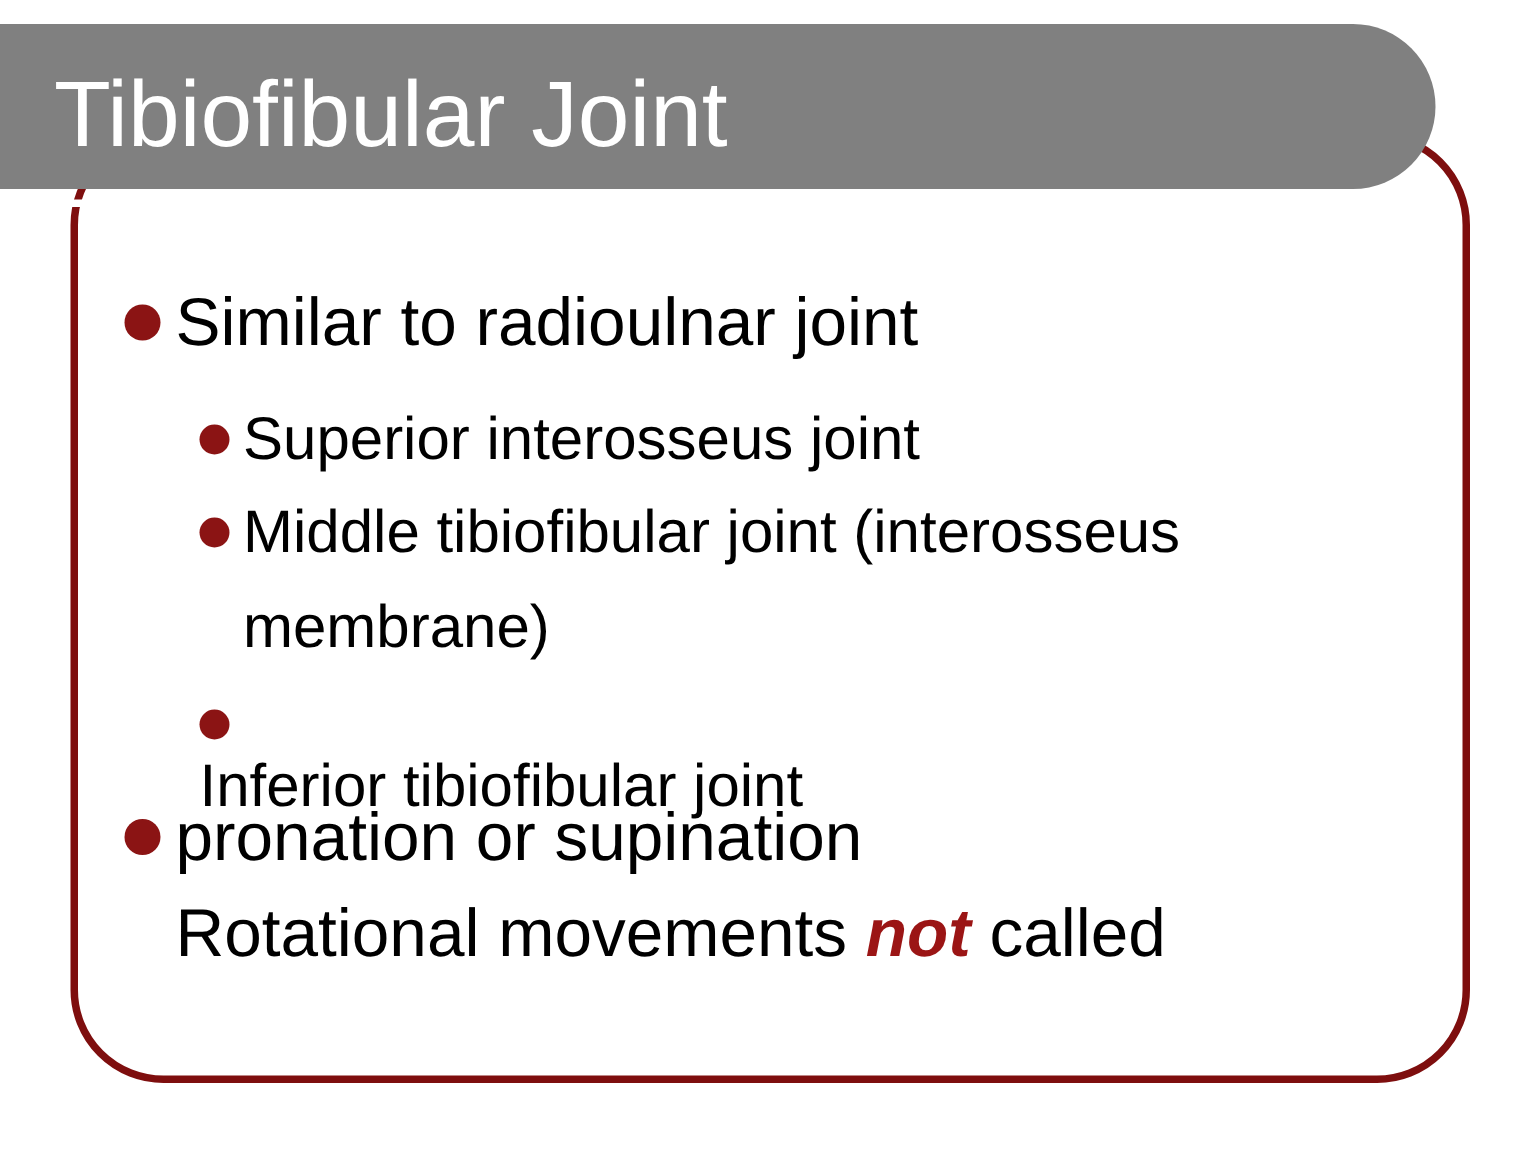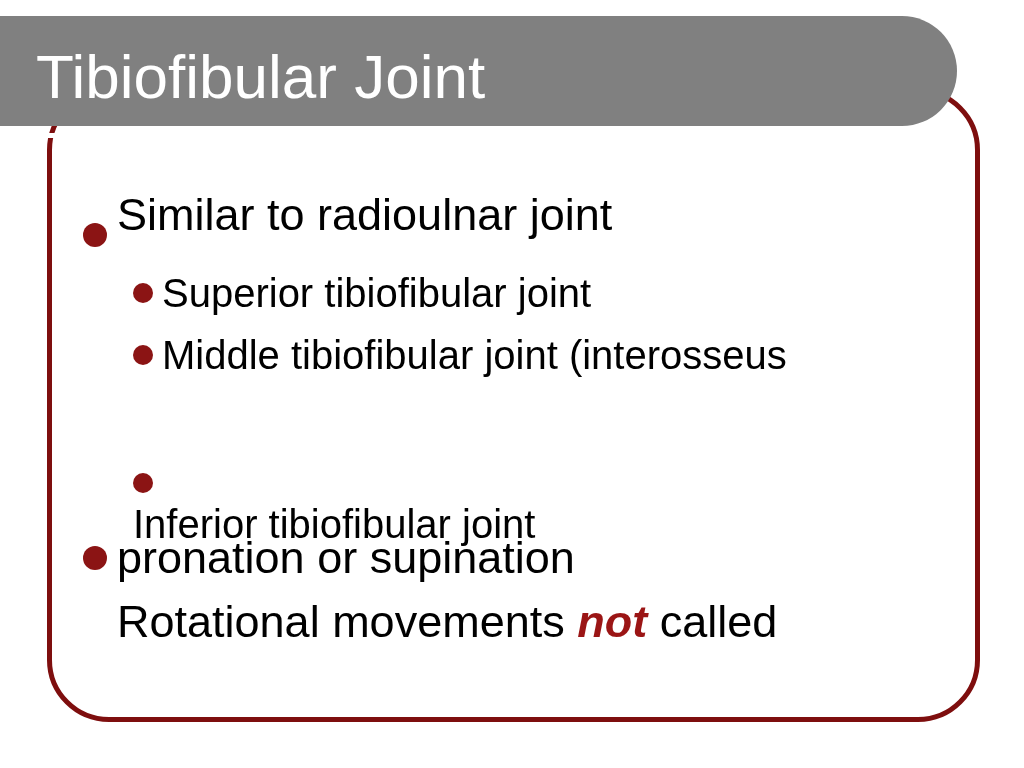--- a/index.html
+++ b/index.html
@@ -71,21 +71,21 @@
   .l2 { left: 133px; font-size: 40px; line-height: 63px; }
 
   .bullet {
     flex: 0 0 auto;
     border-radius: 50%;
     background: #8B1414;
   }
   .l1 .bullet { width: 24px; height: 24px; margin-top: 20px; margin-right: 10px; }
   .l2 .bullet { width: 20px; height: 20px; margin-top: 21px; margin-right: 9px; }
 
-  .item-1 { top: 183px; align-items: flex-end; }
+  .item-1 { top: 183px; }
   .item-2 { top: 262px; }
   .item-3 { top: 324px; justify-content: space-between; }
   .item-4 { top: 452px; flex-direction: column; }
   .item-5 { top: 526px; }
 
   .em-red {
     color: #9B1515;
     font-weight: bold;
     font-style: italic;
   }
@@ -105,28 +105,29 @@
   <div class="item l1 item-1">
     <span class="bullet"></span>
     <div class="lines">
       <div>Similar to radioulnar joint</div>
     </div>
   </div>
 
   <div class="item l2 item-2">
     <span class="bullet"></span>
     <div class="lines">
-      <div>Superior tibiofibular joint</div>
+      <div>Superior interosseus joint</div>
     </div>
   </div>
 
   <div class="item l2 item-3">
     <span class="bullet"></span>
     <div class="lines">
       <div>Middle tibiofibular joint (interosseus</div>
+      <div>membrane)</div>
     </div>
   </div>
 
   <div class="item l2 item-4">
     <span class="bullet"></span>
     <div class="lines">
       <div>Inferior tibiofibular joint</div>
     </div>
   </div>
 

